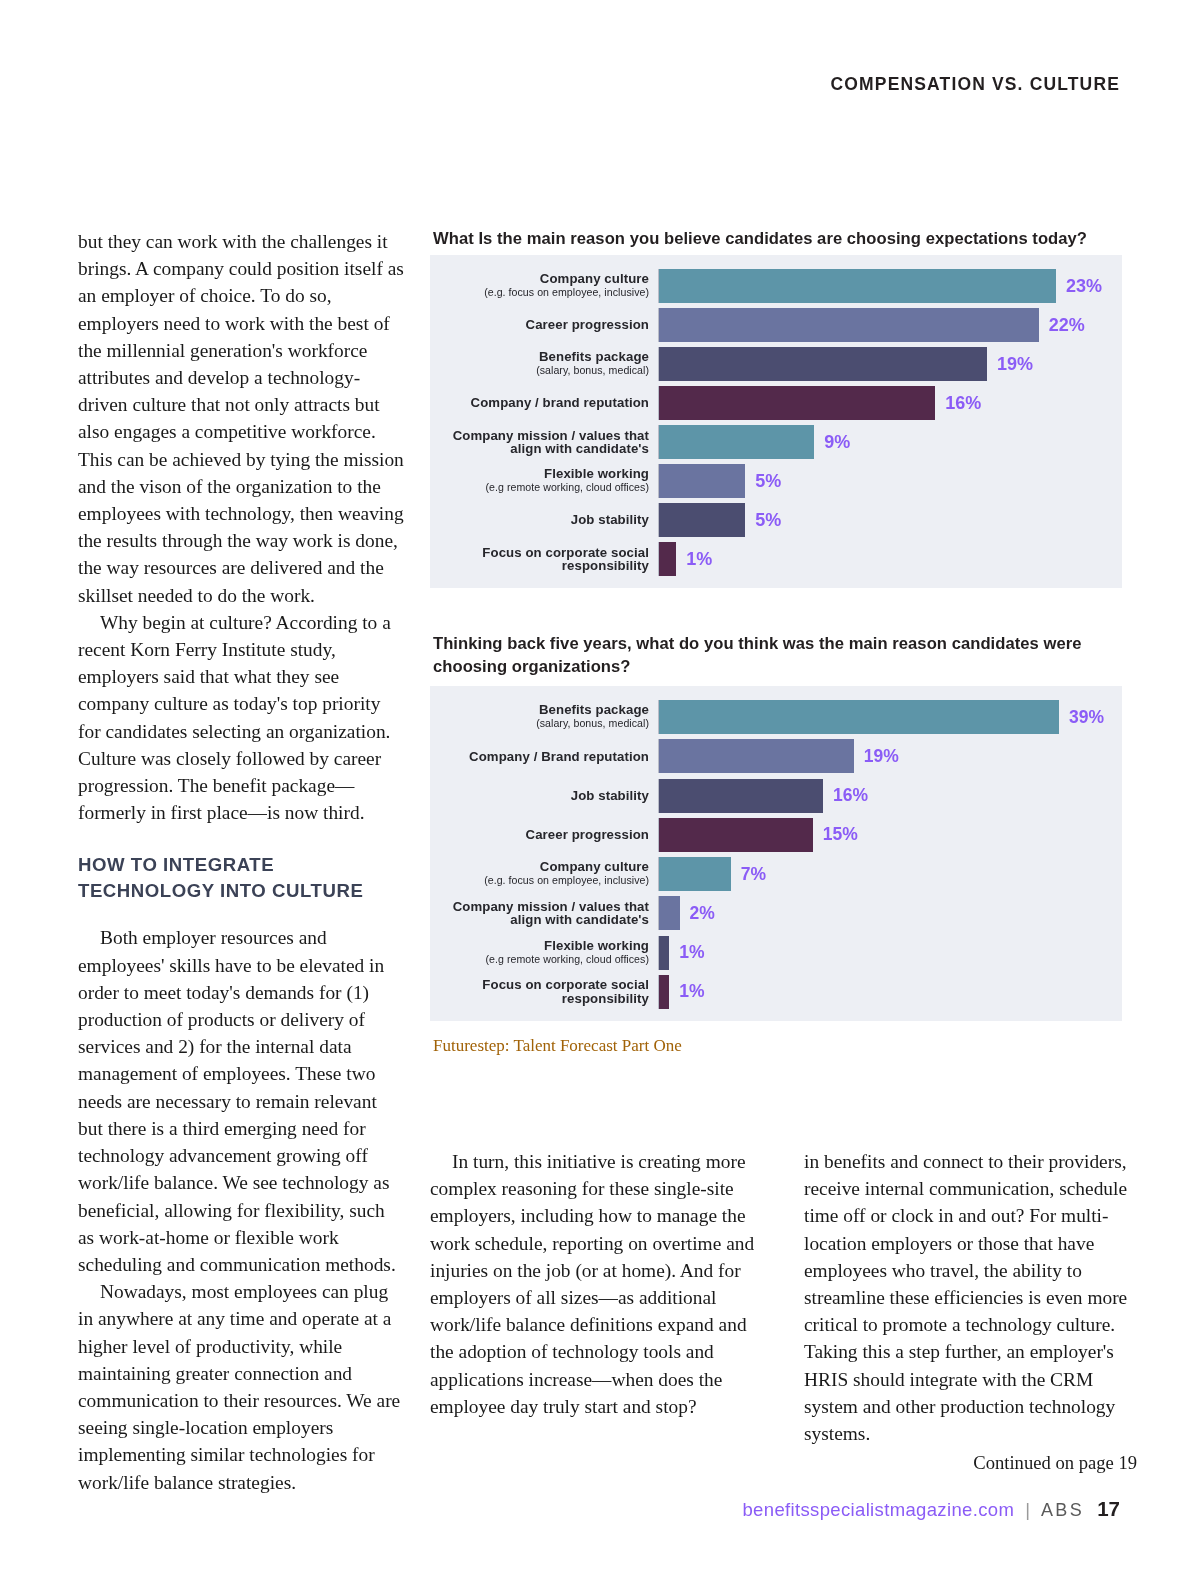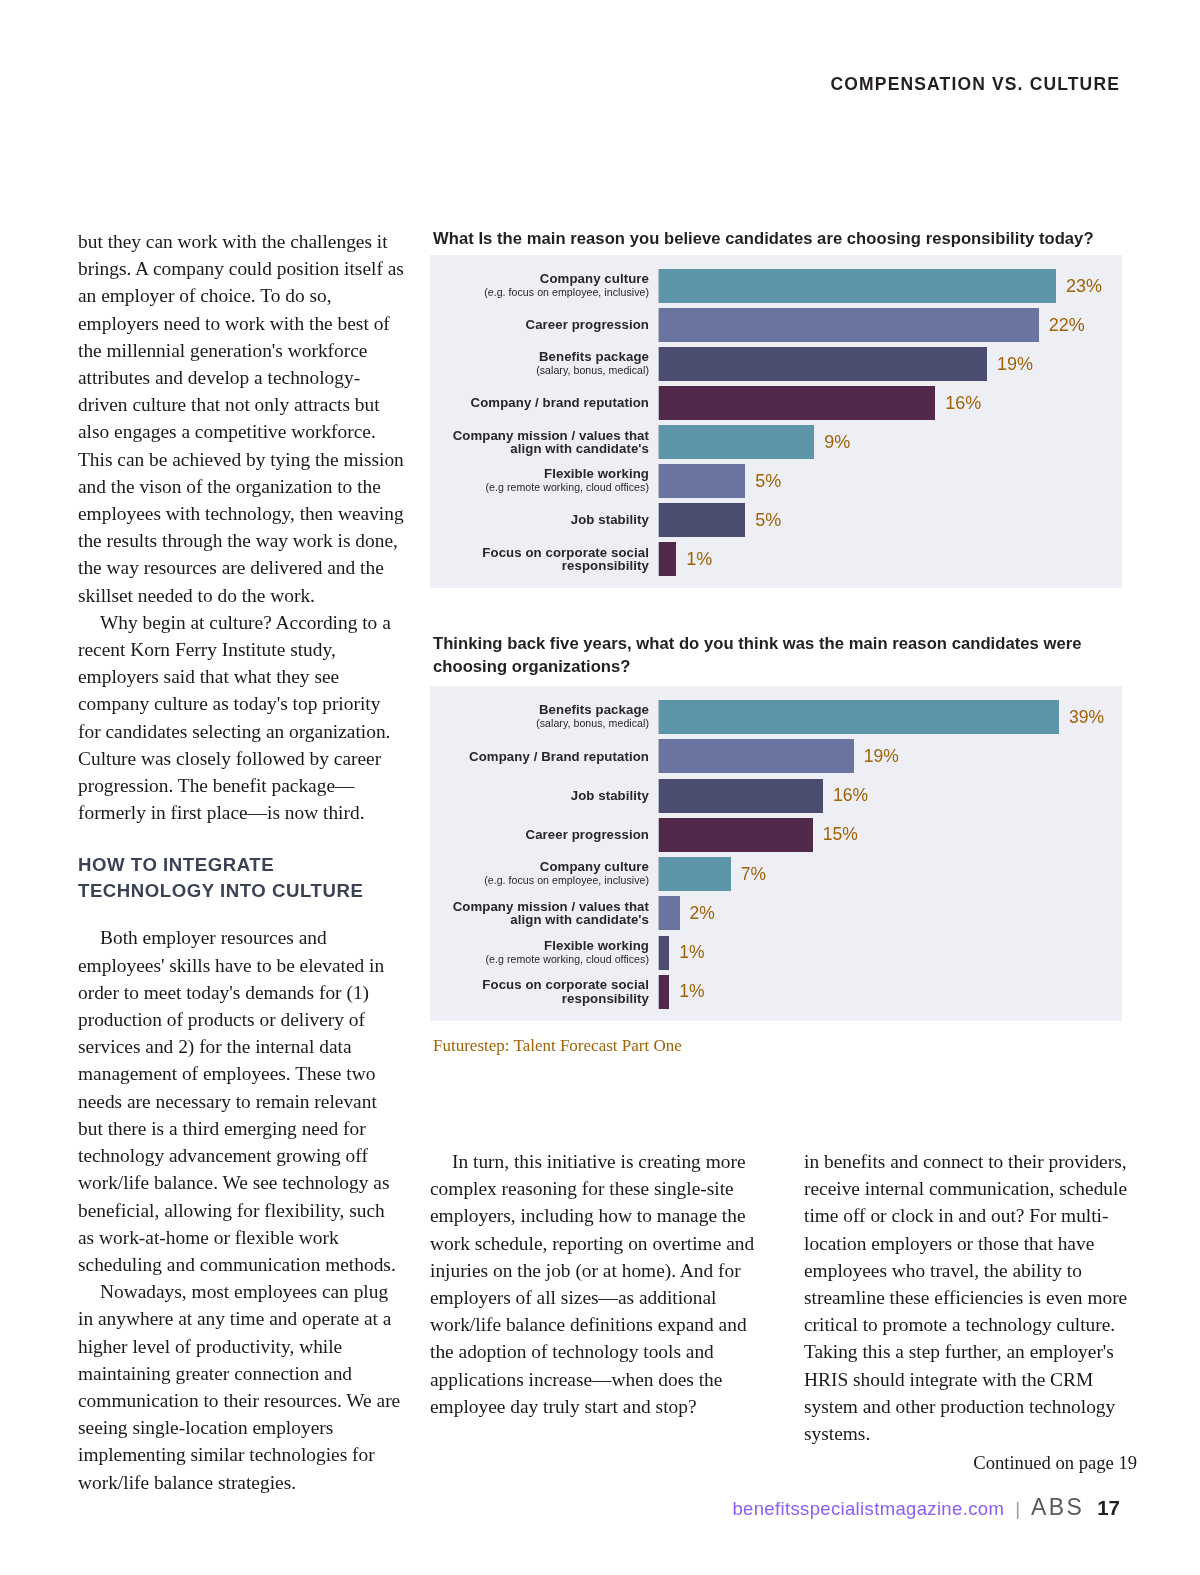--- a/index.html
+++ b/index.html
@@ -141,22 +141,22 @@
     display: flex;
     align-items: center;
   }
   .bar {
     height: 100%;
     background: #5d95a8;
   }
   .bar-value {
     font-family: "Liberation Sans", sans-serif;
     font-size: 18px;
-    font-weight: 400;
-    color: #a16207;
+    font-weight: 700;
+    color: #8b5cf6;
     margin-left: 10px;
     white-space: nowrap;
   }
   #chart2 .bar-value { font-size: 17.5px; }
 
   .fig-credit {
     position: absolute;
     left: 433px;
     top: 1036px;
     font-family: "Liberation Serif", serif;
@@ -180,21 +180,21 @@
     color: #8b5cf6;
     font-weight: 300;
   }
   .footer .sep {
     font-size: 18.5px;
     color: #9a9a9a;
     margin: 0 11px;
     font-weight: 300;
   }
   .footer .abs {
-    font-size: 23px;
+    font-size: 18px;
     letter-spacing: 2.4px;
     color: #5a5a5a;
     font-weight: 300;
   }
   .footer .pageno {
     font-size: 20.5px;
     font-weight: 700;
     color: #231f20;
     margin-left: 13px;
   }
@@ -207,21 +207,21 @@
   <div class="running-head">COMPENSATION VS. CULTURE</div>
 
   <div class="col" id="left-column">
     <p>but they can work with the challenges it brings. A company could position itself as an employer of choice. To do so, employers need to work with the best of the millennial generation's workforce attributes and develop a technology-driven culture that not only attracts but also engages a competitive workforce. This can be achieved by tying the mission and the vison of the organization to the employees with technology, then weaving the results through the way work is done, the way resources are delivered and the skillset needed to do the work.</p>
     <p class="indent">Why begin at culture? According to a recent Korn Ferry Institute study, employers said that what they see company culture as today's top priority for candidates selecting an organization. Culture was closely followed by career progression. The benefit package—formerly in first place—is now third.</p>
     <div class="subhead">HOW TO INTEGRATE TECHNOLOGY INTO CULTURE</div>
     <p class="indent">Both employer resources and employees' skills have to be elevated in order to meet today's demands for (1) production of products or delivery of services and 2) for the internal data management of employees. These two needs are necessary to remain relevant but there is a third emerging need for technology advancement growing off work/life balance. We see technology as beneficial, allowing for flexibility, such as work-at-home or flexible work scheduling and communication methods.</p>
     <p class="indent">Nowadays, most employees can plug in anywhere at any time and operate at a higher level of productivity, while maintaining greater connection and communication to their resources. We are seeing single-location employers implementing similar technologies for work/life balance strategies.</p>
   </div>
 
-  <div class="fig-title" id="fig1-title">What Is the main reason you believe candidates are choosing responsibility today?</div>
+  <div class="fig-title" id="fig1-title">What Is the main reason you believe candidates are choosing expectations today?</div>
   <div class="chart" id="chart1">
     <div class="chart-inner">
         <div class="bar-row">
           <div class="bar-label">
             <span class="main">Company culture</span>
             <span class="sub">(e.g. focus on employee, inclusive)</span>
           </div>
           <div class="bar-track">
             <div class="bar" style="background: rgb(93, 149, 168); width: 397px;"></div>
             <span class="bar-value">23%</span>

